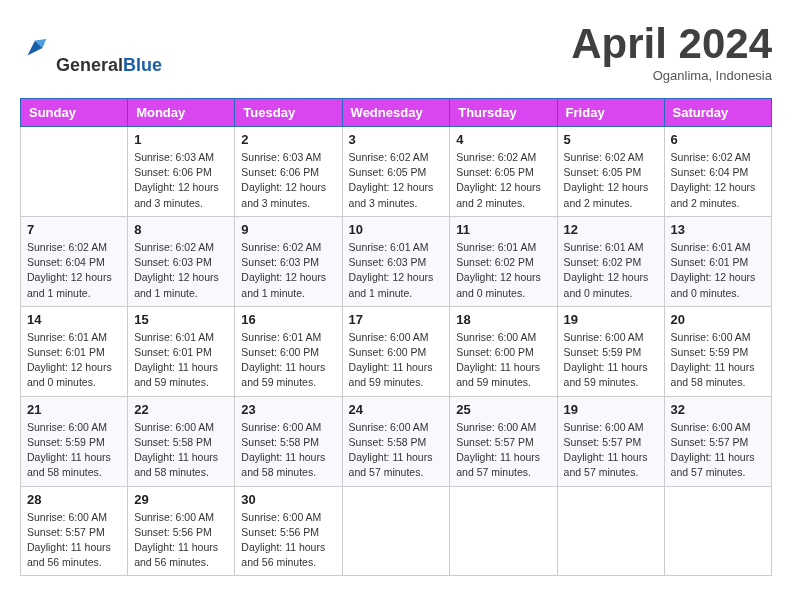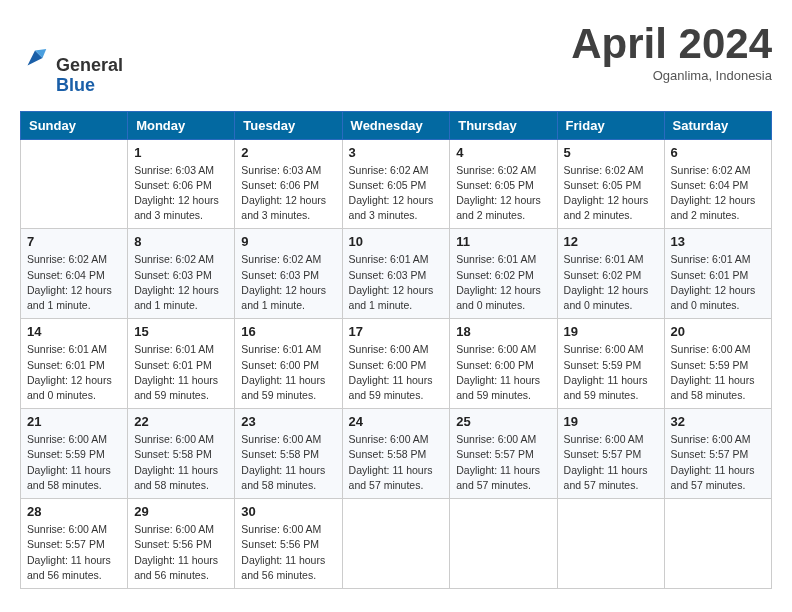--- a/index.html
+++ b/index.html
@@ -16,21 +16,20 @@
       align-items: flex-start;
       margin-bottom: 15px;
     }
     .logo {
       display: flex;
       align-items: center;
       gap: 6px;
     }
     .logo-text {
       display: flex;
-      flex-direction: column;
       line-height: 1.1;
       margin-top: 36px;
     }
     .logo-general {
       font-size: 18px;
       font-weight: bold;
       color: #333;
     }
     .logo-blue {
       font-size: 18px;
@@ -53,21 +52,21 @@
     .location {
       font-size: 13px;
       color: #555;
     }
     .calendar {
       width: 100%;
       border-collapse: collapse;
       font-size: 11px;
     }
     .calendar th {
-      background: #0369a1;
+      background: #d946ef;
       color: #fff;
       text-align: left;
       padding: 6px 8px;
       font-size: 13px;
       font-weight: bold;
       border: 1px solid #2a6abf;
     }
     .calendar td {
       border: 1px solid #ccc;
       vertical-align: top;

